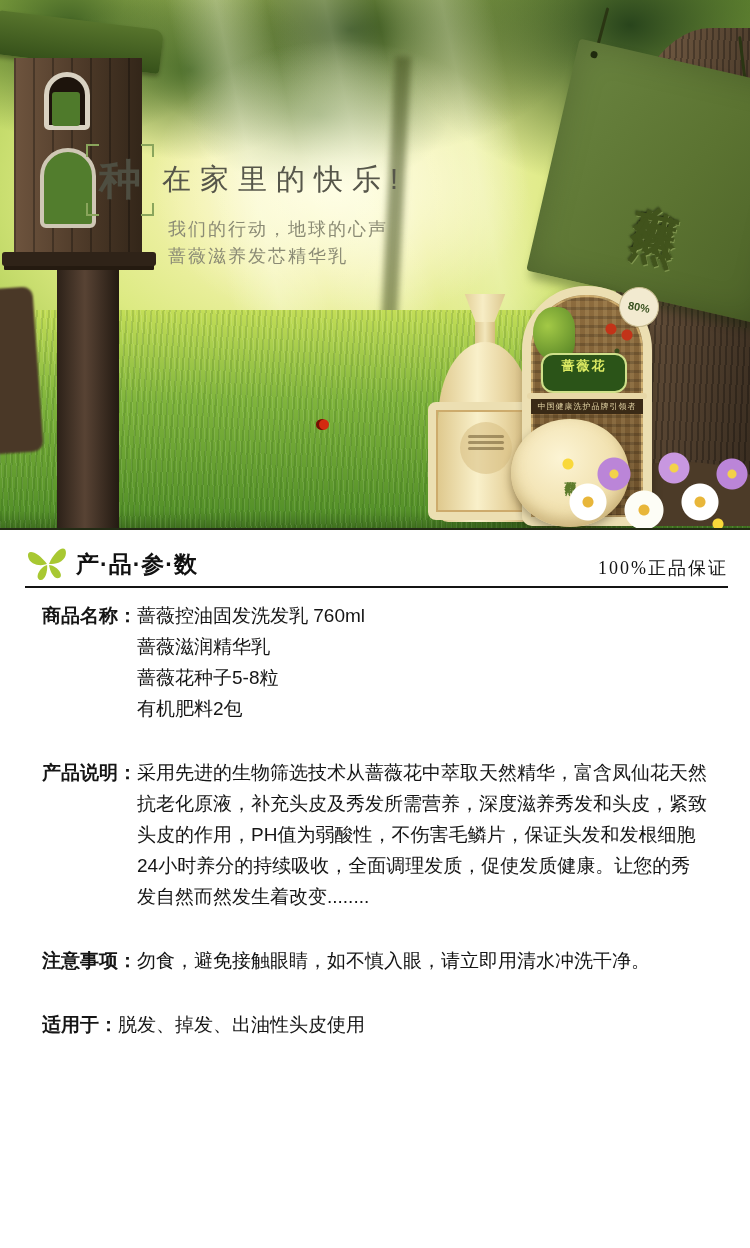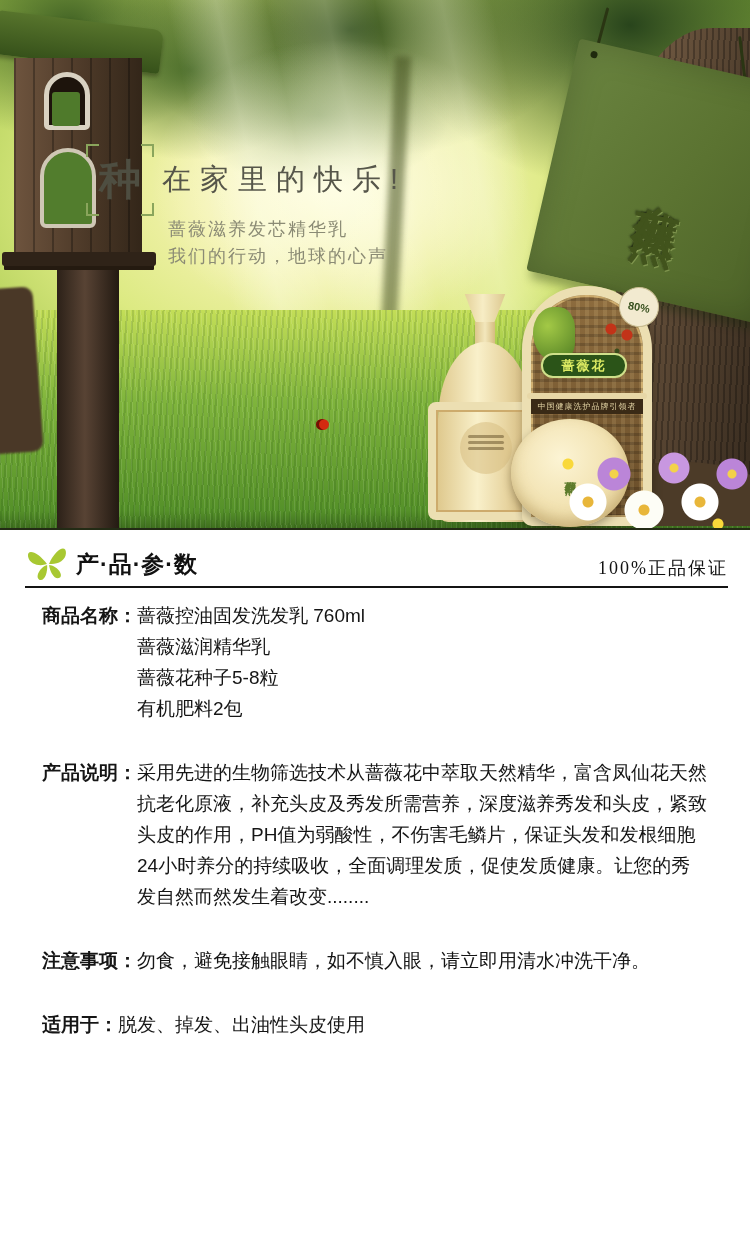--- a/index.html
+++ b/index.html
@@ -105,21 +105,21 @@
                repeating-linear-gradient(90deg, rgba(255,230,170,.12) 0 4px, transparent 4px 9px); }
   .basket-leaf { position:absolute; left:2px; top:12px; width:42px; height:54px;
     background:radial-gradient(circle at 35% 35%, #a3c946, #4e7c22); border-radius:55% 45% 40% 60%; }
   .basket-flowers { position:absolute; right:6px; top:26px; width:34px; height:46px;
     background:radial-gradient(circle at 8px 8px, #c23318 0 5px, transparent 6px),
                radial-gradient(circle at 24px 14px, #c23318 0 5px, transparent 6px),
                radial-gradient(circle at 14px 30px, rgba(40,70,20,.8) 0 2px, transparent 3px); }
   .basket-badge { position:absolute; right:-16px; top:-8px; width:40px; height:40px; border-radius:50%;
     background:#f2ead0; border:1px solid #c9bd92; transform:rotate(10deg);
     display:flex; align-items:center; justify-content:center; font-size:11px; font-weight:bold; color:#3a5220; }
-  .basket-pill { position:absolute; left:10px; top:58px; width:86px; height:25px; background:#2b5418;
+  .basket-pill { position:absolute; left:10px; top:58px; width:86px; height:40px; background:#2b5418;
     border:2px solid #cfe08a; border-radius:12px; color:#dcea62; font-size:13px; font-weight:bold;
     text-align:center; line-height:21px; letter-spacing:2px; }
   .basket-band { position:absolute; left:0; top:104px; width:100%; height:15px; background:#3a2a16;
     color:#e6d7a7; font-size:8px; text-align:center; line-height:15px; letter-spacing:1px; white-space:nowrap; overflow:hidden; }
   .basket-shelf { position:absolute; left:-4px; top:98px; width:120px; height:6px; background:#e7d7a7; border-radius:3px; }
   .jar { position:absolute; left:-20px; top:124px; width:118px; height:108px; border-radius:50%;
     background:radial-gradient(circle at 42% 36%, #fcf4d4, #f1e1af 55%, #d8bc81);
     box-shadow:0 4px 8px rgba(40,30,10,.35), inset 0 -7px 14px rgba(150,120,60,.35);
     display:flex; align-items:center; justify-content:center; }
   .jar-text { writing-mode:vertical-rl; font-size:12px; font-weight:bold; color:#5d7b2c; letter-spacing:1px; }
@@ -205,22 +205,22 @@
       <div class="headline">
         <span class="frame-char">
           <i class="c tl"></i>
           <i class="c tr"></i>
           <i class="c bl"></i>
           <i class="c br"></i>
           <span>种</span>
         </span>
         <span class="headline-rest">在家里的快乐!</span>
       </div>
+      <div class="tagline">我们的行动，地球的心声</div>
       <div class="tagline">蔷薇滋养发芯精华乳</div>
-      <div class="tagline">我们的行动，地球的心声</div>
     </div>
 
     <div class="sign-wrap">
       <div class="cord cord-1"></div>
       <div class="cord cord-2"></div>
       <div class="board">
         <span class="sign-text">自然而然</span>
       </div>
     </div>
 

